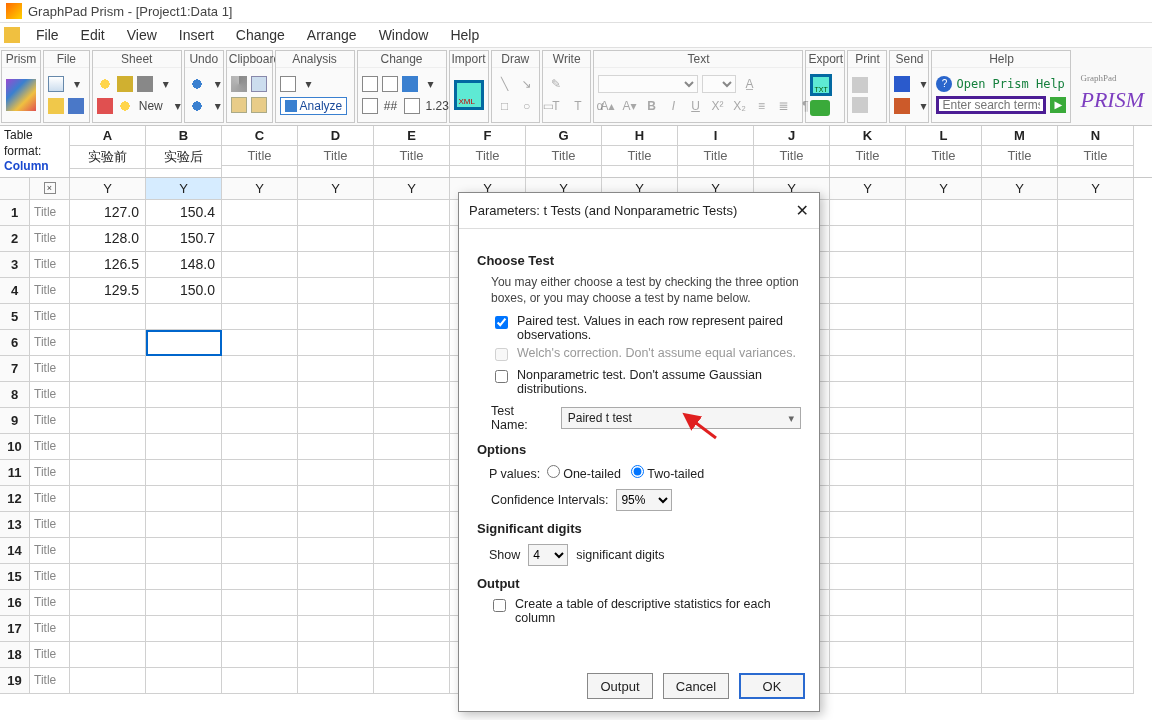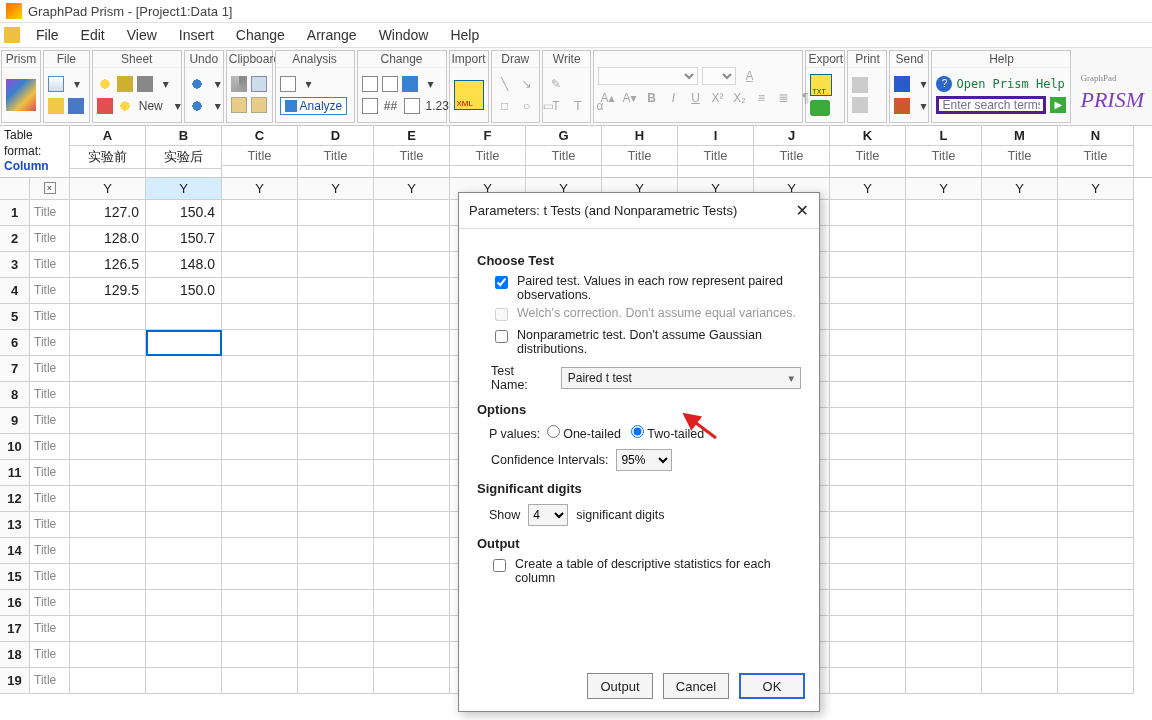--- a/index.html
+++ b/index.html
@@ -88,21 +88,21 @@
   .ico.open   { background: #f0c84a; }
   .ico.save   { background: #4a78c8; }
   .ico.close  { background: #e05050; }
   .ico.star   { background: radial-gradient(circle,#ffd54a 40%,transparent 42%); }
   .ico.undo   { background: radial-gradient(circle,#3a80d0 40%,transparent 42%); }
   .ico.cut    { background: conic-gradient(#888,#bbb); }
   .ico.copy   { background: #cde; border:1px solid #88a; }
   .ico.paste  { background: #e8cc88; border:1px solid #aa8; }
   .ico.sheet  { background:#fff; border:1px solid #888; }
   .ico.analyze{ background:#3a80d0; }
-  .ico.xml    { background:#fde047; border:1px solid #0369a1; }
+  .ico.xml    { background:#5eead4; border:3px solid #0369a1; }
   .ico.print  { background:#ccc; }
   .ico.help   { background:#2a66cc; border-radius:50%; }
   .ico.go     { background:#3aaa3a; }
   .analyze-btn {
     display:inline-flex; align-items:center; gap:3px;
     background:#fff; border:1px solid #3a80d0; padding:1px 4px;
     font-size:12px; color:#1a4a9a;
   }
   .ribbon input[type=text]{
     font-size:12px; height:18px; border:3px solid #4c1d95; padding:0 3px;
@@ -403,20 +403,21 @@
           <span class="rb-btn">✎</span>
         </div>
       <div class="rb-row">
           <span class="rb-btn">T</span>
           <span class="rb-btn">T</span>
           <span class="rb-btn">α</span>
         </div>
     </div>
   </div>
   <div class="ribbon-group" style="min-width:210px">
+    <div class="label">Text</div>
     <div class="body col" style="opacity:.45">
       <div class="rb-row">
         <select class="select-like"></select>
         <select class="select-like" style="width:34px"></select>
         <span class="rb-btn">A̲</span>
       </div>
       <div class="rb-row" style="font-size:12px">
         <span class="rb-btn">A▴</span>
         <span class="rb-btn">A▾</span>
         <b class="rb-btn">B</b>
@@ -914,20 +915,21 @@
     </div>
   </div>
 
 <div class="dialog">
   <div class="dlg-title">
     <span>Parameters: t Tests (and Nonparametric Tests)</span>
     <span class="close">✕</span>
   </div>
   <div class="dlg-body">
     <div class="section-head">Choose Test</div>
+    <p class="desc">You may either choose a test by checking the three option boxes, or you may choose a test by name below.</p>
     <label class="cb">
       <input type="checkbox" checked="" style="">
       <span>Paired test. Values in each row represent paired observations.</span>
     </label>
     <label class="cb disabled">
       <input type="checkbox" disabled="" style="">
       <span>Welch's correction. Don't assume equal variances.</span>
     </label>
     <label class="cb">
       <input type="checkbox" style="">

